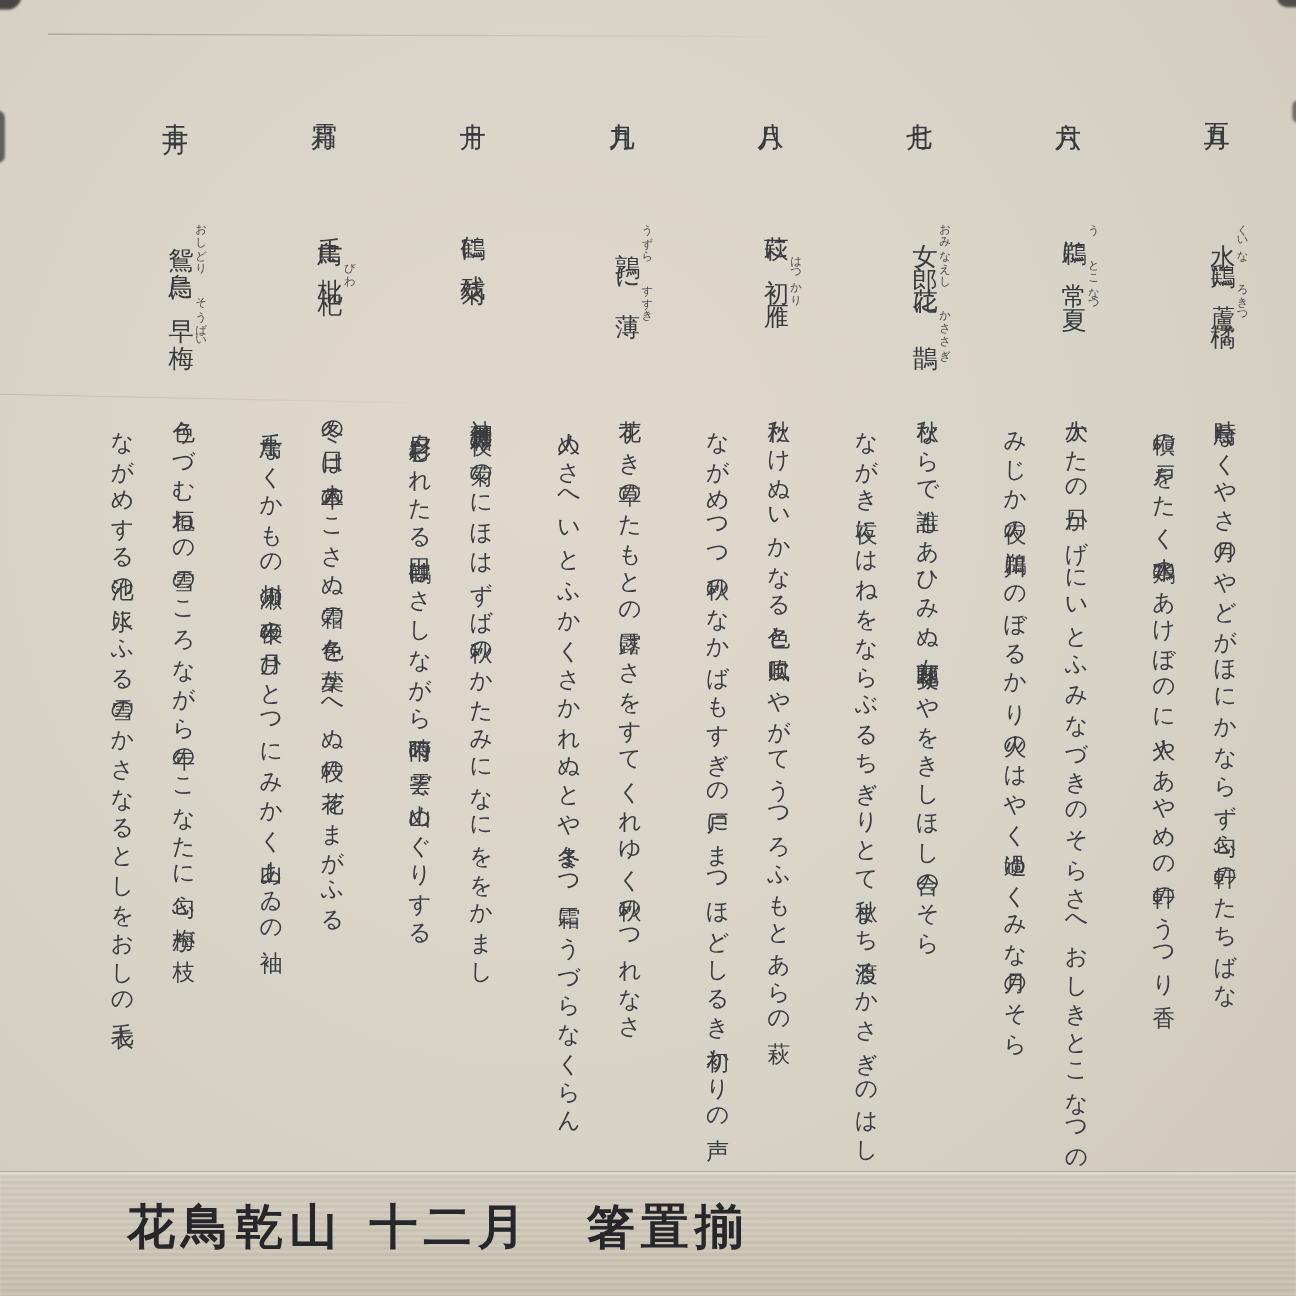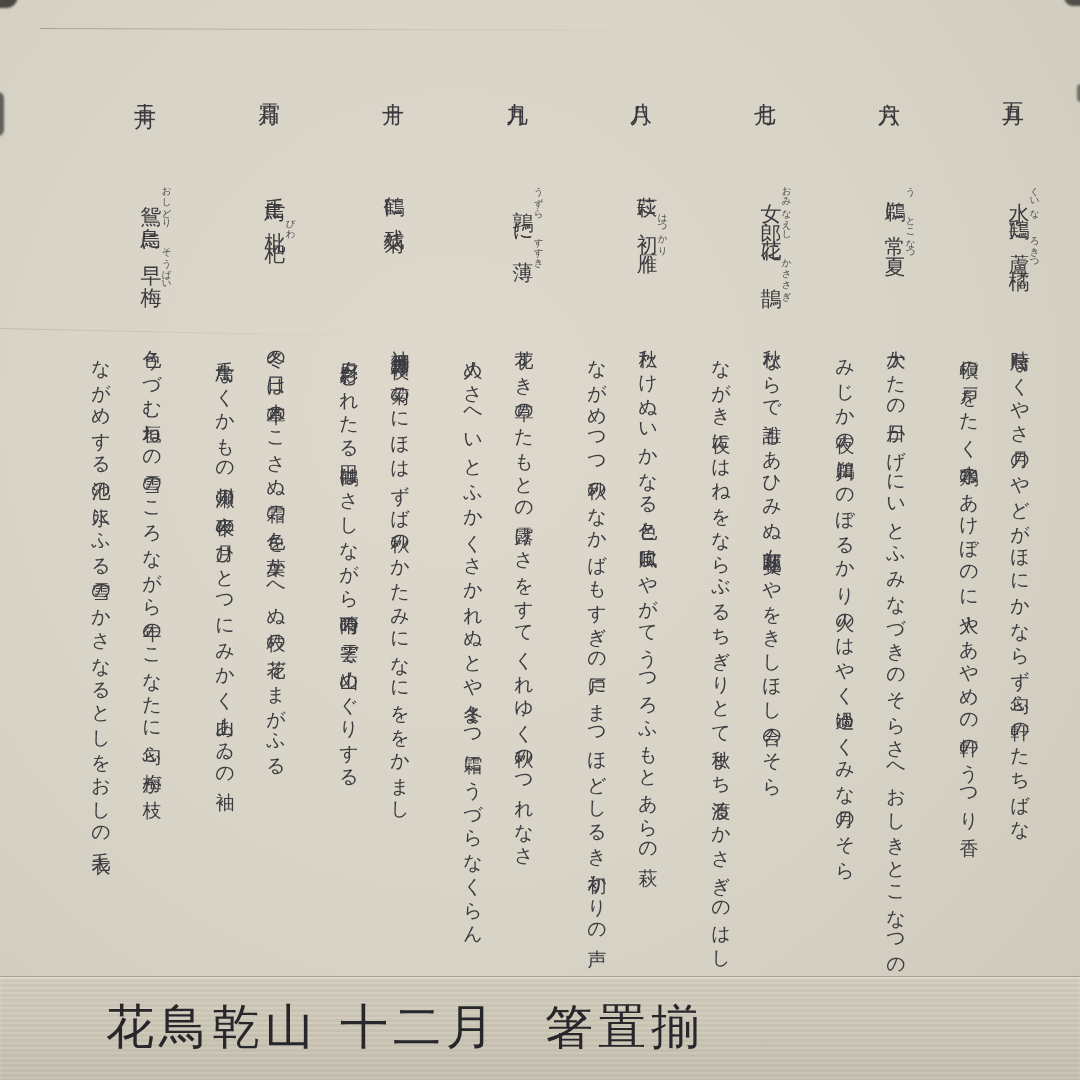--- a/index.html
+++ b/index.html
@@ -33,21 +33,21 @@
   
   #bottom-band{
     position:absolute;left:0;right:0;top:977px;height:103px;
     background:
       repeating-linear-gradient(180deg, rgba(255,255,255,.05) 0 2px, rgba(0,0,0,.03) 2px 5px),
       linear-gradient(180deg,#d2cdbe 0%, #cfc9ba 40%, #c6c0b0 100%);
     box-shadow:0 -1px 0 rgba(90,85,72,.35), inset 0 2px 3px rgba(255,255,255,.25);
   }
   #caption{
     position:absolute;left:106px;top:995px;
-    font-size:48px;font-weight:400;color:#26262b;letter-spacing:5px;
+    font-size:40px;font-weight:700;color:#26262b;letter-spacing:5px;
     white-space:nowrap;
   }
   #caption .gap-sm{display:inline-block;width:22px;}
   #caption .gap-lg{display:inline-block;width:46px;}
 
   
   #months-row{
     position:absolute;top:85px;right:12px;height:890px;
     display:flex;flex-direction:row-reverse;
   }

